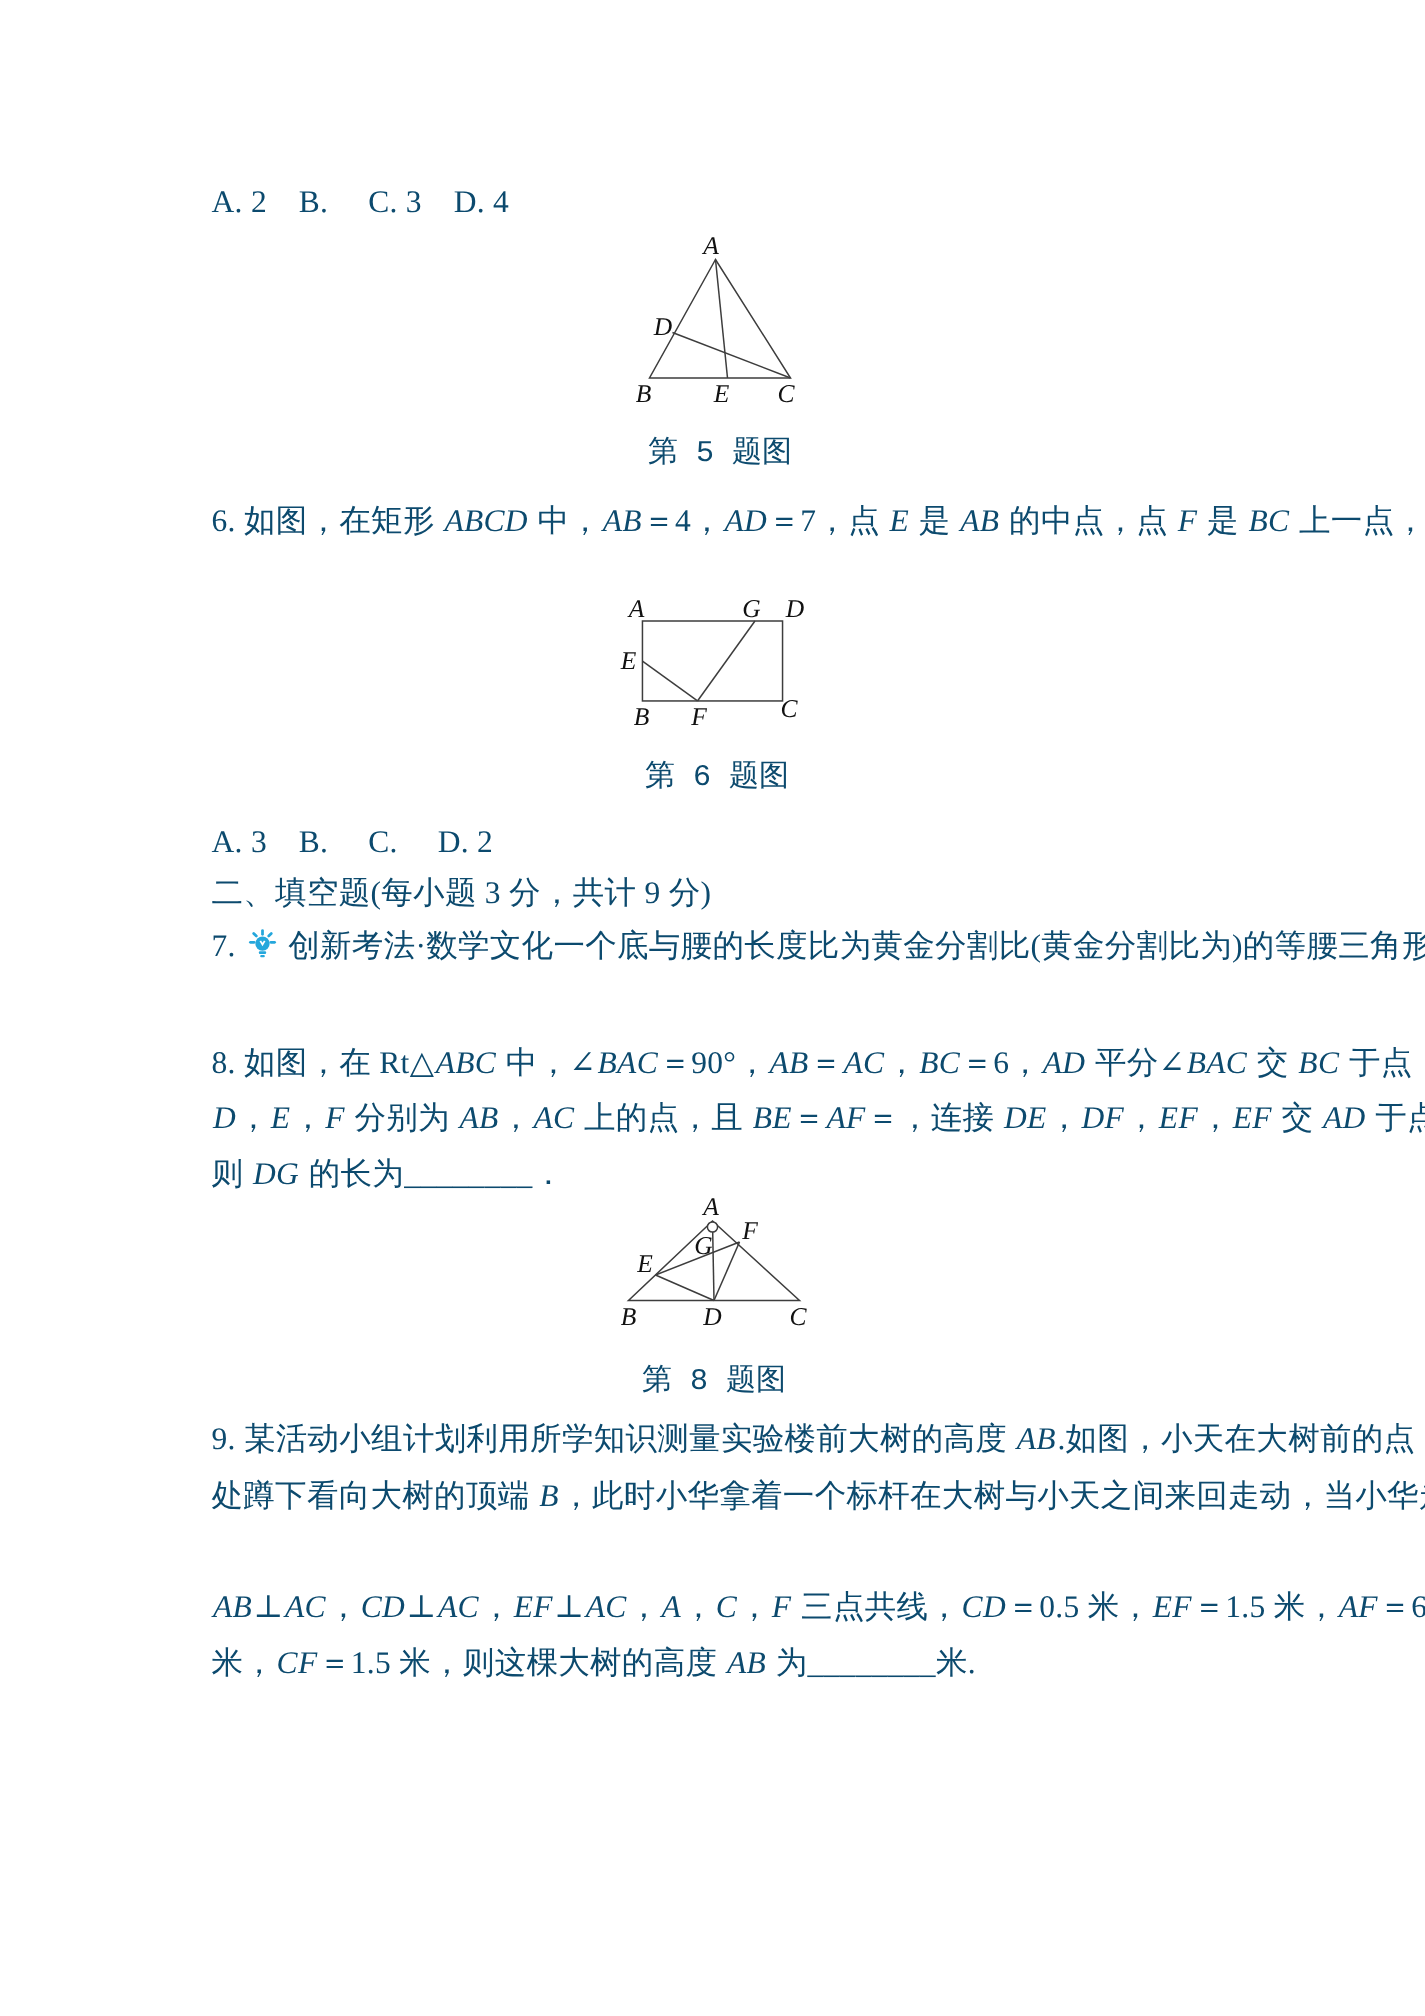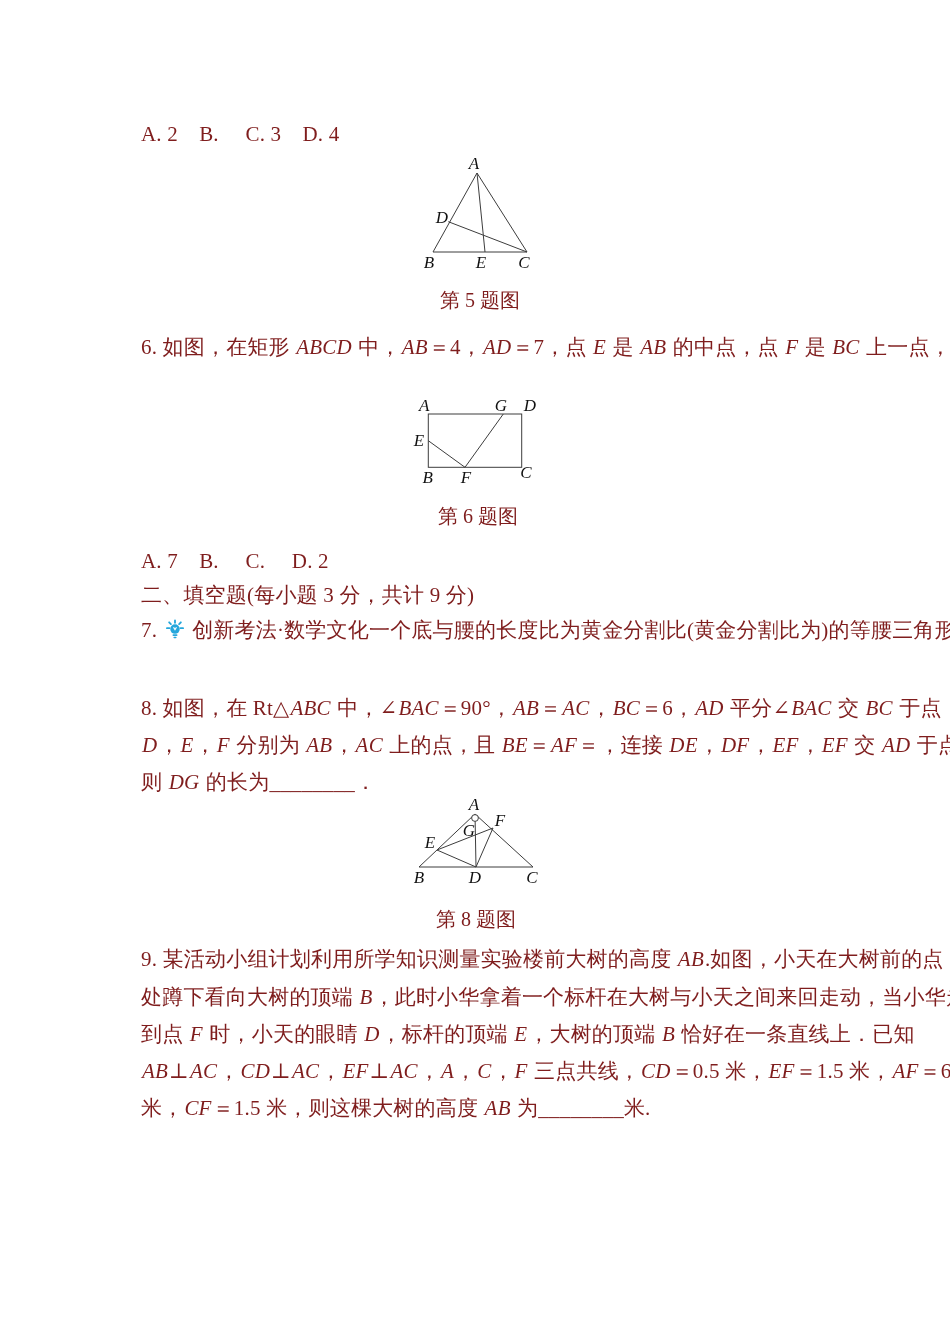--- a/index.html
+++ b/index.html
@@ -1,20 +1,20 @@
 <!DOCTYPE html>
 <html><head>
 <meta charset="utf-8">
 <style>
   html,body{margin:0;padding:0;background:#ffffff;}
   .page{position:relative;width:950px;height:1344px;background:#ffffff;
-        font-family:"Liberation Serif","DejaVu Serif",serif;color:#7f1d1d;overflow:hidden;}
+        font-family:"Liberation Serif","DejaVu Serif",serif;color:#0c4a6e;overflow:hidden;}
   .tl{position:absolute;left:141px;font-size:21px;line-height:28px;white-space:pre;letter-spacing:.2px;}
   .tl i{padding:0 1px;margin-top:32px;}
-  .cap{position:absolute;font-size:20px;text-align:center;white-space:pre;}
+  .cap{position:absolute;font-size:20px;text-align:center;white-space:pre;font-family:Liberation Mono, monospace;}
   .fig{position:absolute;overflow:visible;}
   .fig line,.fig polygon,.fig polyline,.fig rect{stroke:#3d3d3d;stroke-width:1;fill:none;}
   .fig .mark{stroke:#3d3d3d;stroke-width:1;fill:#fff;}
   .fig text{font-size:17px;font-style:italic;fill:#111;text-anchor:middle;
             font-family:"Liberation Serif","DejaVu Serif",serif;}
   .bulb{vertical-align:-4px;margin:0 6px 0 7px;}
   .tag{margin-right:0;}
 </style>
 </head>
 <body>
@@ -44,21 +44,21 @@
     <text x="14.3" y="13">A</text>
     <text x="91" y="13">G</text>
     <text x="120" y="13">D</text>
     <text x="9" y="48">E</text>
     <text x="17.7" y="85">B</text>
     <text x="56" y="85">F</text>
     <text x="116" y="80">C</text>
   </svg>
   <div class="cap" style="left:408px;top:503px;width:140px">第 6 题图</div>
 
-  <div class="tl" style="top:547px">A. 7　B. 　C. 　D. 2</div>
+  <div class="tl" style="top:547px">A. 3　B. 　C. 　D. 2</div>
 
   <div class="tl" style="top:581px">二、填空题(每小题 3 分，共计 9 分)</div>
 
   <div class="tl" style="top:616px"><span>7.</span><svg class="bulb" width="22" height="22" viewBox="0 0 24 24">
         <g fill="none" stroke-width="2" stroke-linecap="round" stroke="#25a7dc">
           <line x1="12" y1="1.5" x2="12" y2="4.2"></line>
           <line x1="3.2" y1="10" x2="5.9" y2="10"></line>
           <line x1="18.1" y1="10" x2="20.8" y2="10"></line>
           <line x1="5.6" y1="3.6" x2="7.5" y2="5.5"></line>
           <line x1="18.4" y1="3.6" x2="16.5" y2="5.5"></line>
@@ -87,17 +87,16 @@
     <text x="127" y="88">C</text>
     <text x="70" y="88">D</text>
     <text x="25" y="53">E</text>
     <text x="95" y="31">F</text>
     <text x="64" y="41">G</text>
   </svg>
   <div class="cap" style="left:403px;top:906px;width:146px">第 8 题图</div>
 
   <div class="tl" style="top:945px">9. 某活动小组计划利用所学知识测量实验楼前大树的高度 <i>AB</i>.如图，小天在大树前的点 <i>C</i></div>
   <div class="tl" style="top:983px">处蹲下看向大树的顶端 <i>B</i>，此时小华拿着一个标杆在大树与小天之间来回走动，当小华走</div>
-  <div class="tl" style="top:1020px">到点 <i>F</i> 时，小天的眼睛 <i>D</i>，标杆的顶端 <i>E</i>，大树的顶端 <i>B</i> 恰好在一条直线上．已知</div>
   <div class="tl" style="top:1057px"><i>AB</i>⊥<i>AC</i>，<i>CD</i>⊥<i>AC</i>，<i>EF</i>⊥<i>AC</i>，<i>A</i>，<i>C</i>，<i>F</i> 三点共线，<i>CD</i>＝0.5 米，<i>EF</i>＝1.5 米，<i>AF</i>＝6</div>
   <div class="tl" style="top:1094px">米，<i>CF</i>＝1.5 米，则这棵大树的高度 <i>AB</i> 为________米.</div>
 
 </div>
 
 </body></html>

